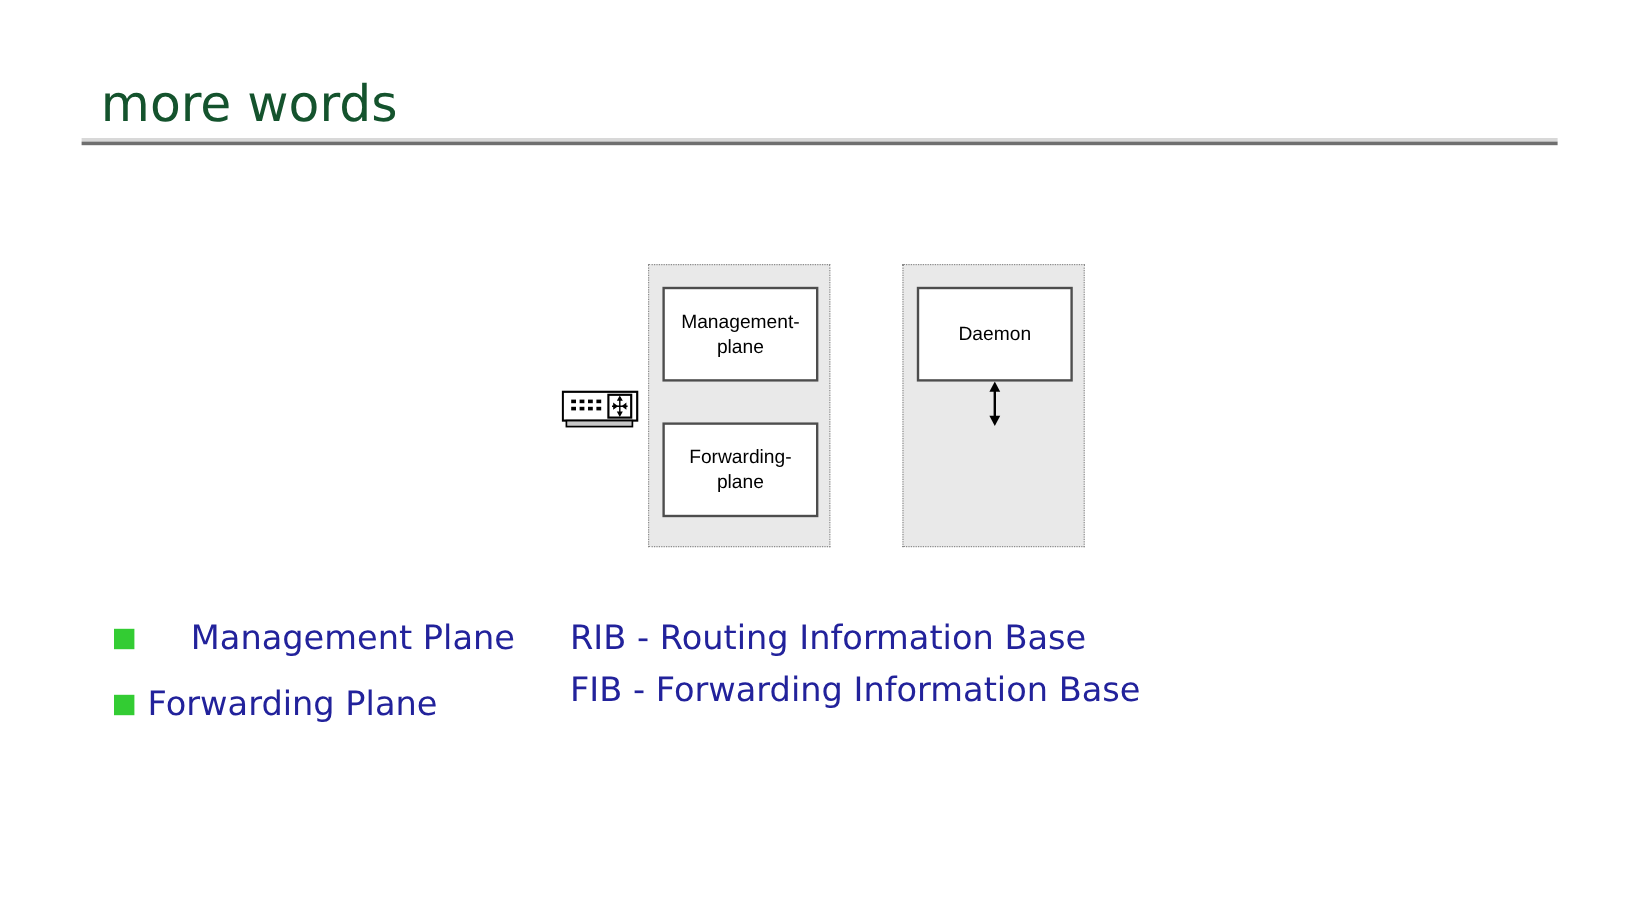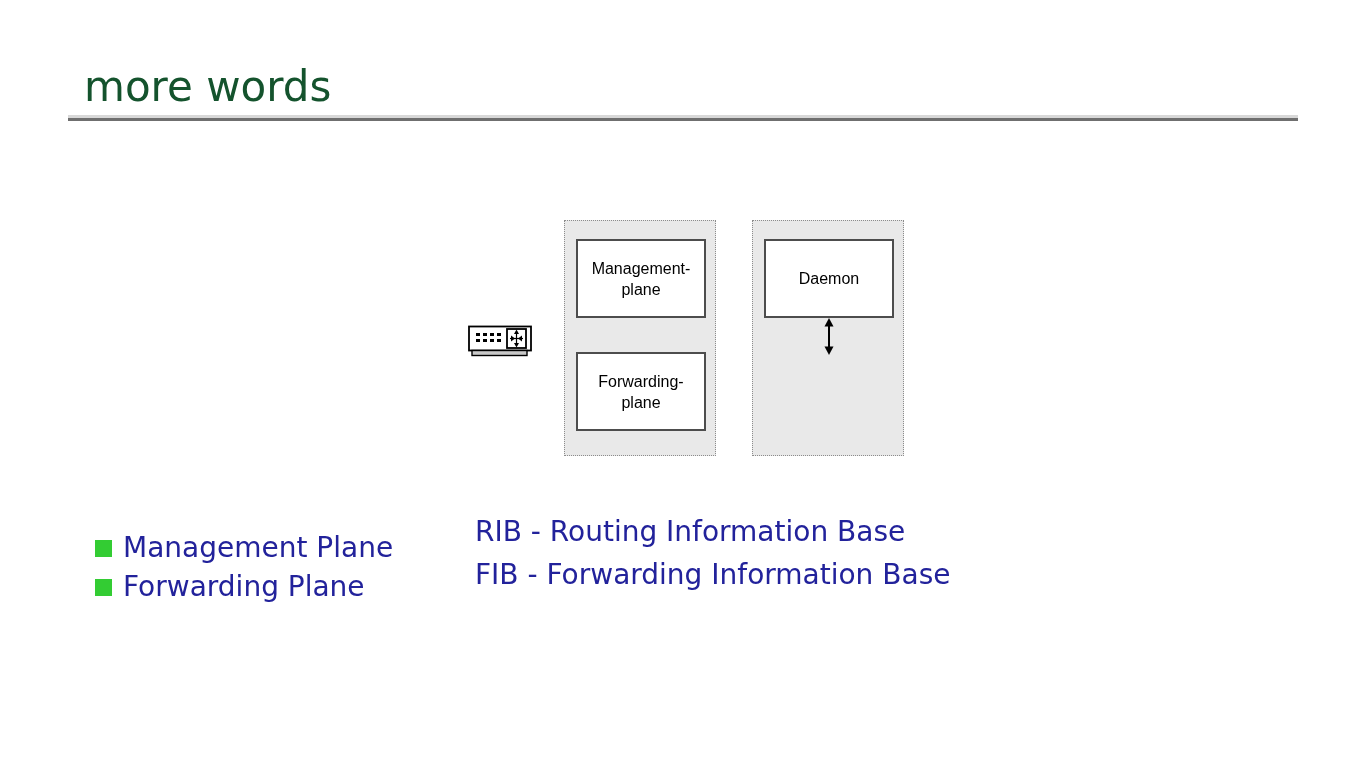--- a/index.html
+++ b/index.html
@@ -35,21 +35,21 @@
 
   
   .panel {
     position: absolute;
     top: 220px;
     width: 152px;
     height: 236px;
     background: #e9e9e9;
     border: 1px dotted #8c8c8c;
   }
-  .panel.left  { left: 564px; text-decoration: underline; }
+  .panel.left  { left: 540px; text-decoration: underline; }
   .panel.right { left: 752px; padding-left: 29px; }
 
   .dbox {
     position: absolute;
     left: 11px;
     width: 130px;
     height: 79px;
     background: #ffffff;
     border: 2px solid #4d4d4d;
     display: flex;
@@ -83,21 +83,21 @@
   }
 
   
   .bullet-row {
     position: absolute;
     left: 95px;
     height: 40px;
     display: flex;
     align-items: center;
   }
-  .bullet-row.r1 { top: 528px; }
+  .bullet-row.r1 { top: 512px; gap: 36px; }
   .bullet-row.r2 { top: 555px; margin-top: 12px; }
   .bullet-square {
     width: 17px;
     height: 17px;
     background: #33cc33;
     margin-right: 11px;
     flex: 0 0 auto;
   }
   .bullet-label {
     font-size: 28px;

